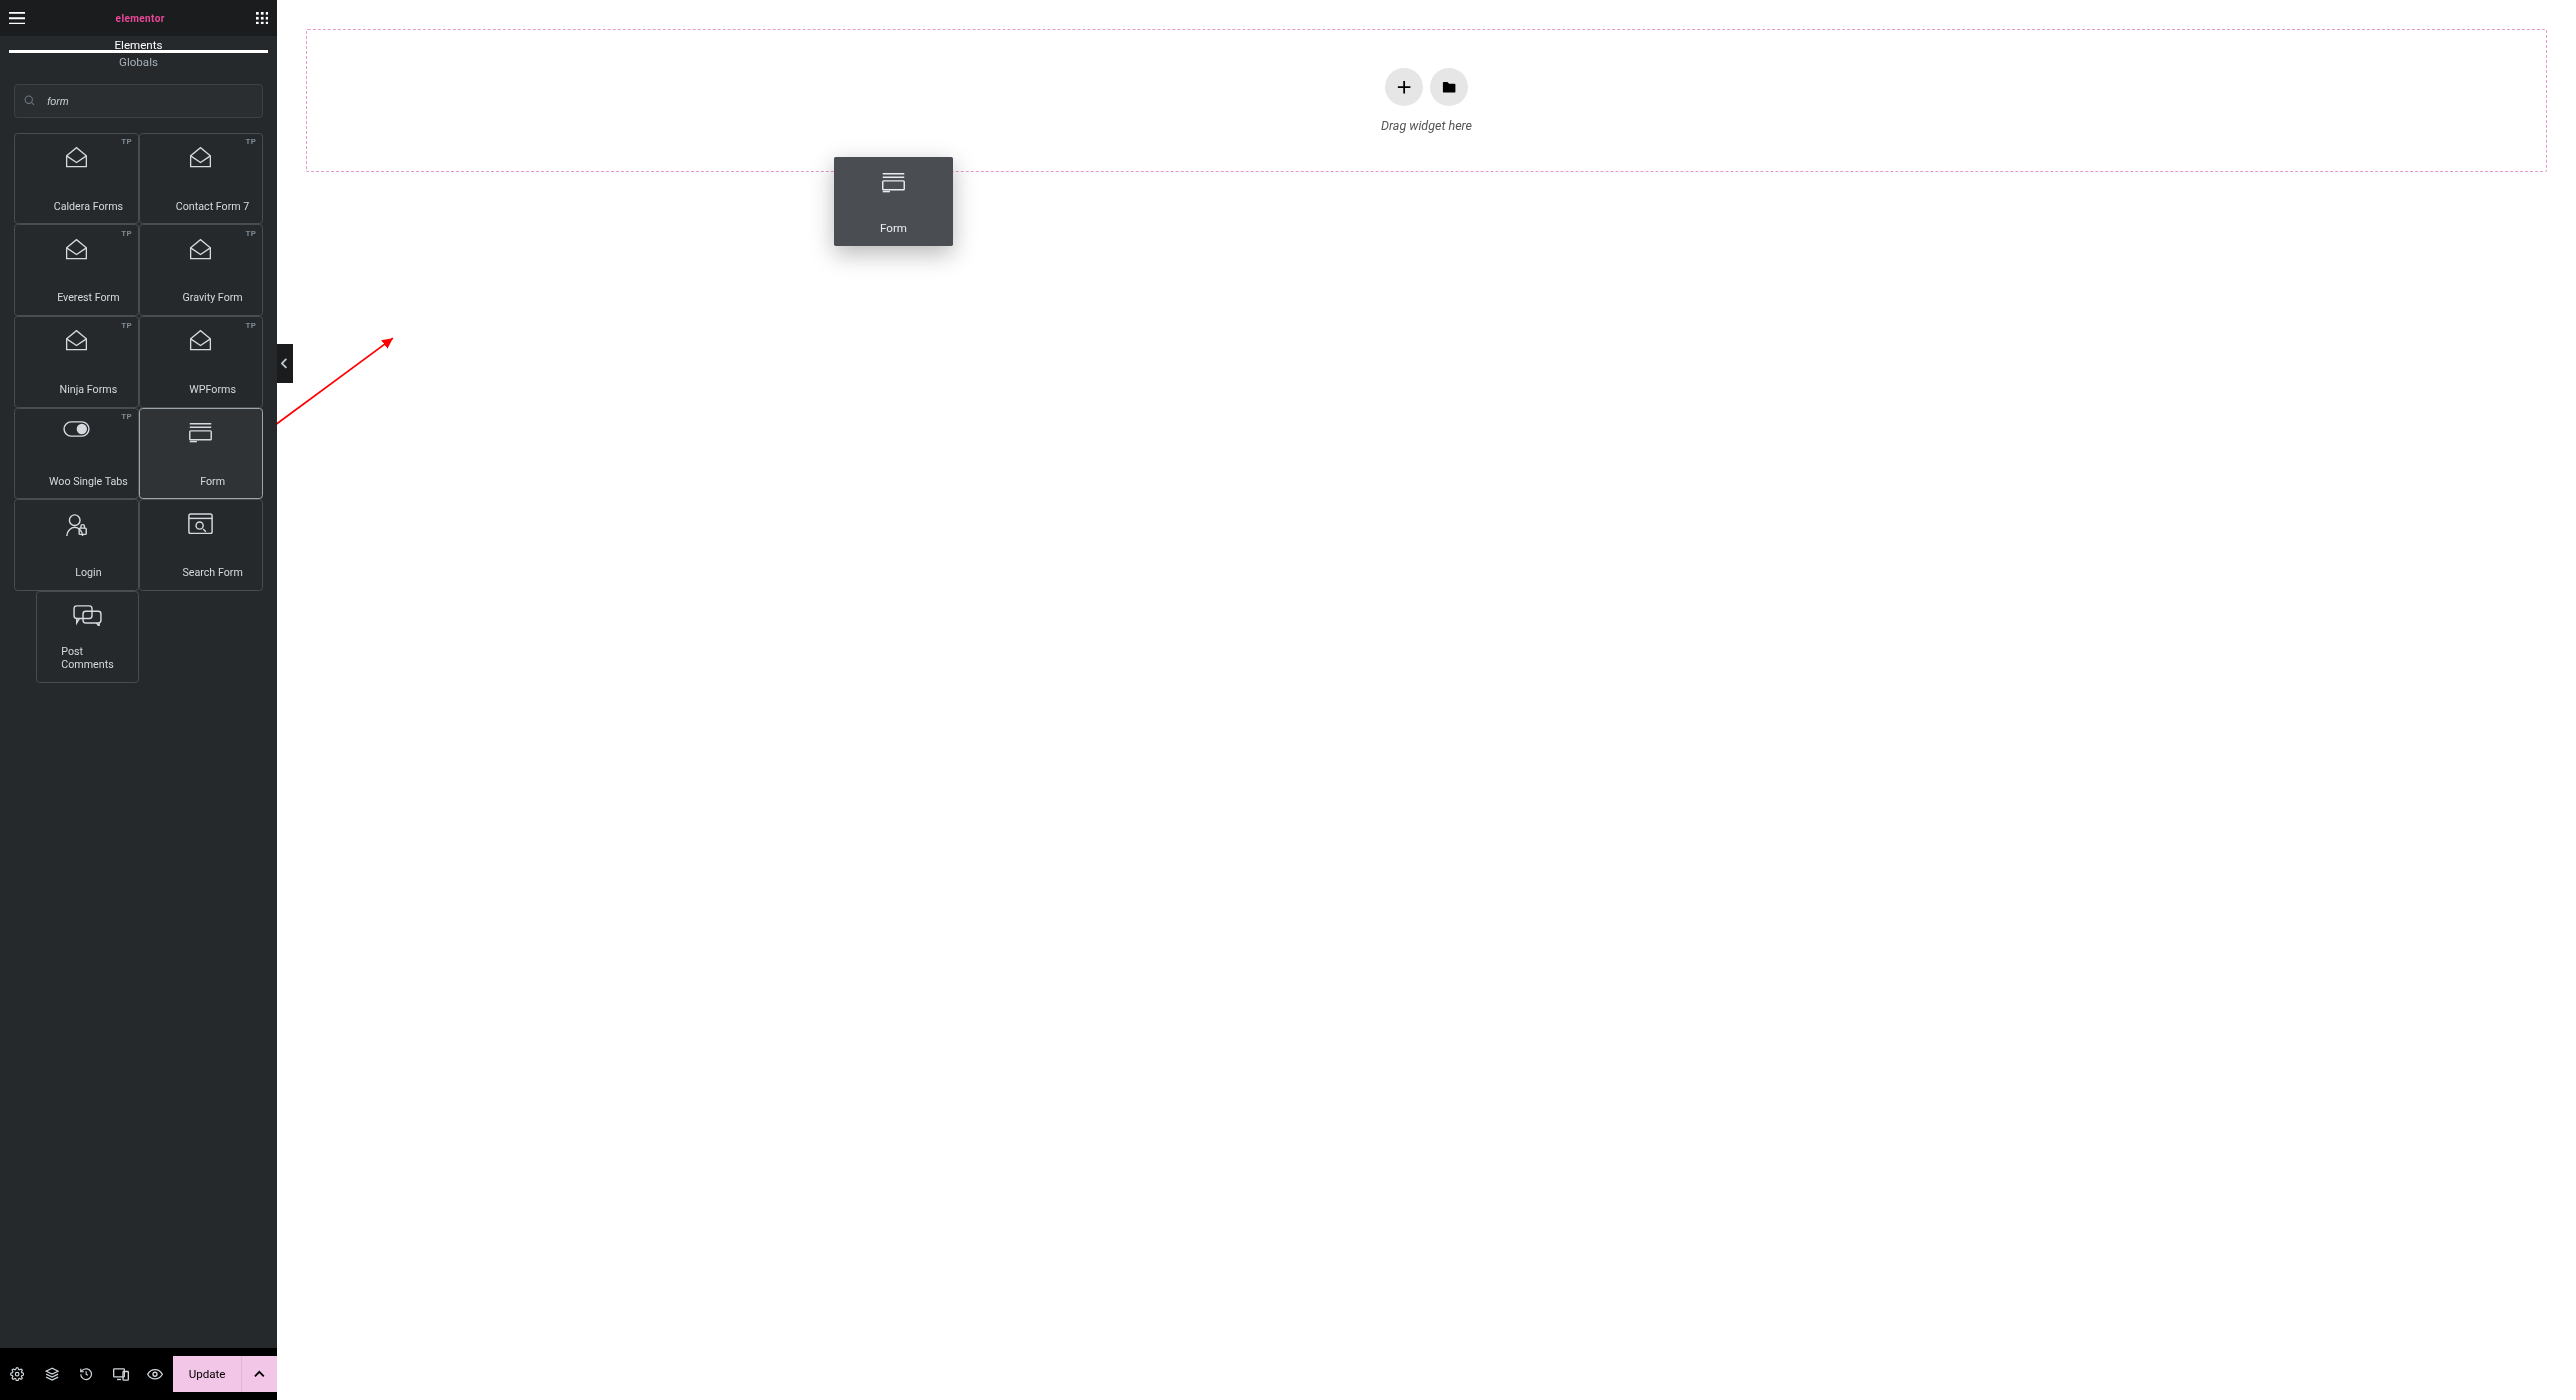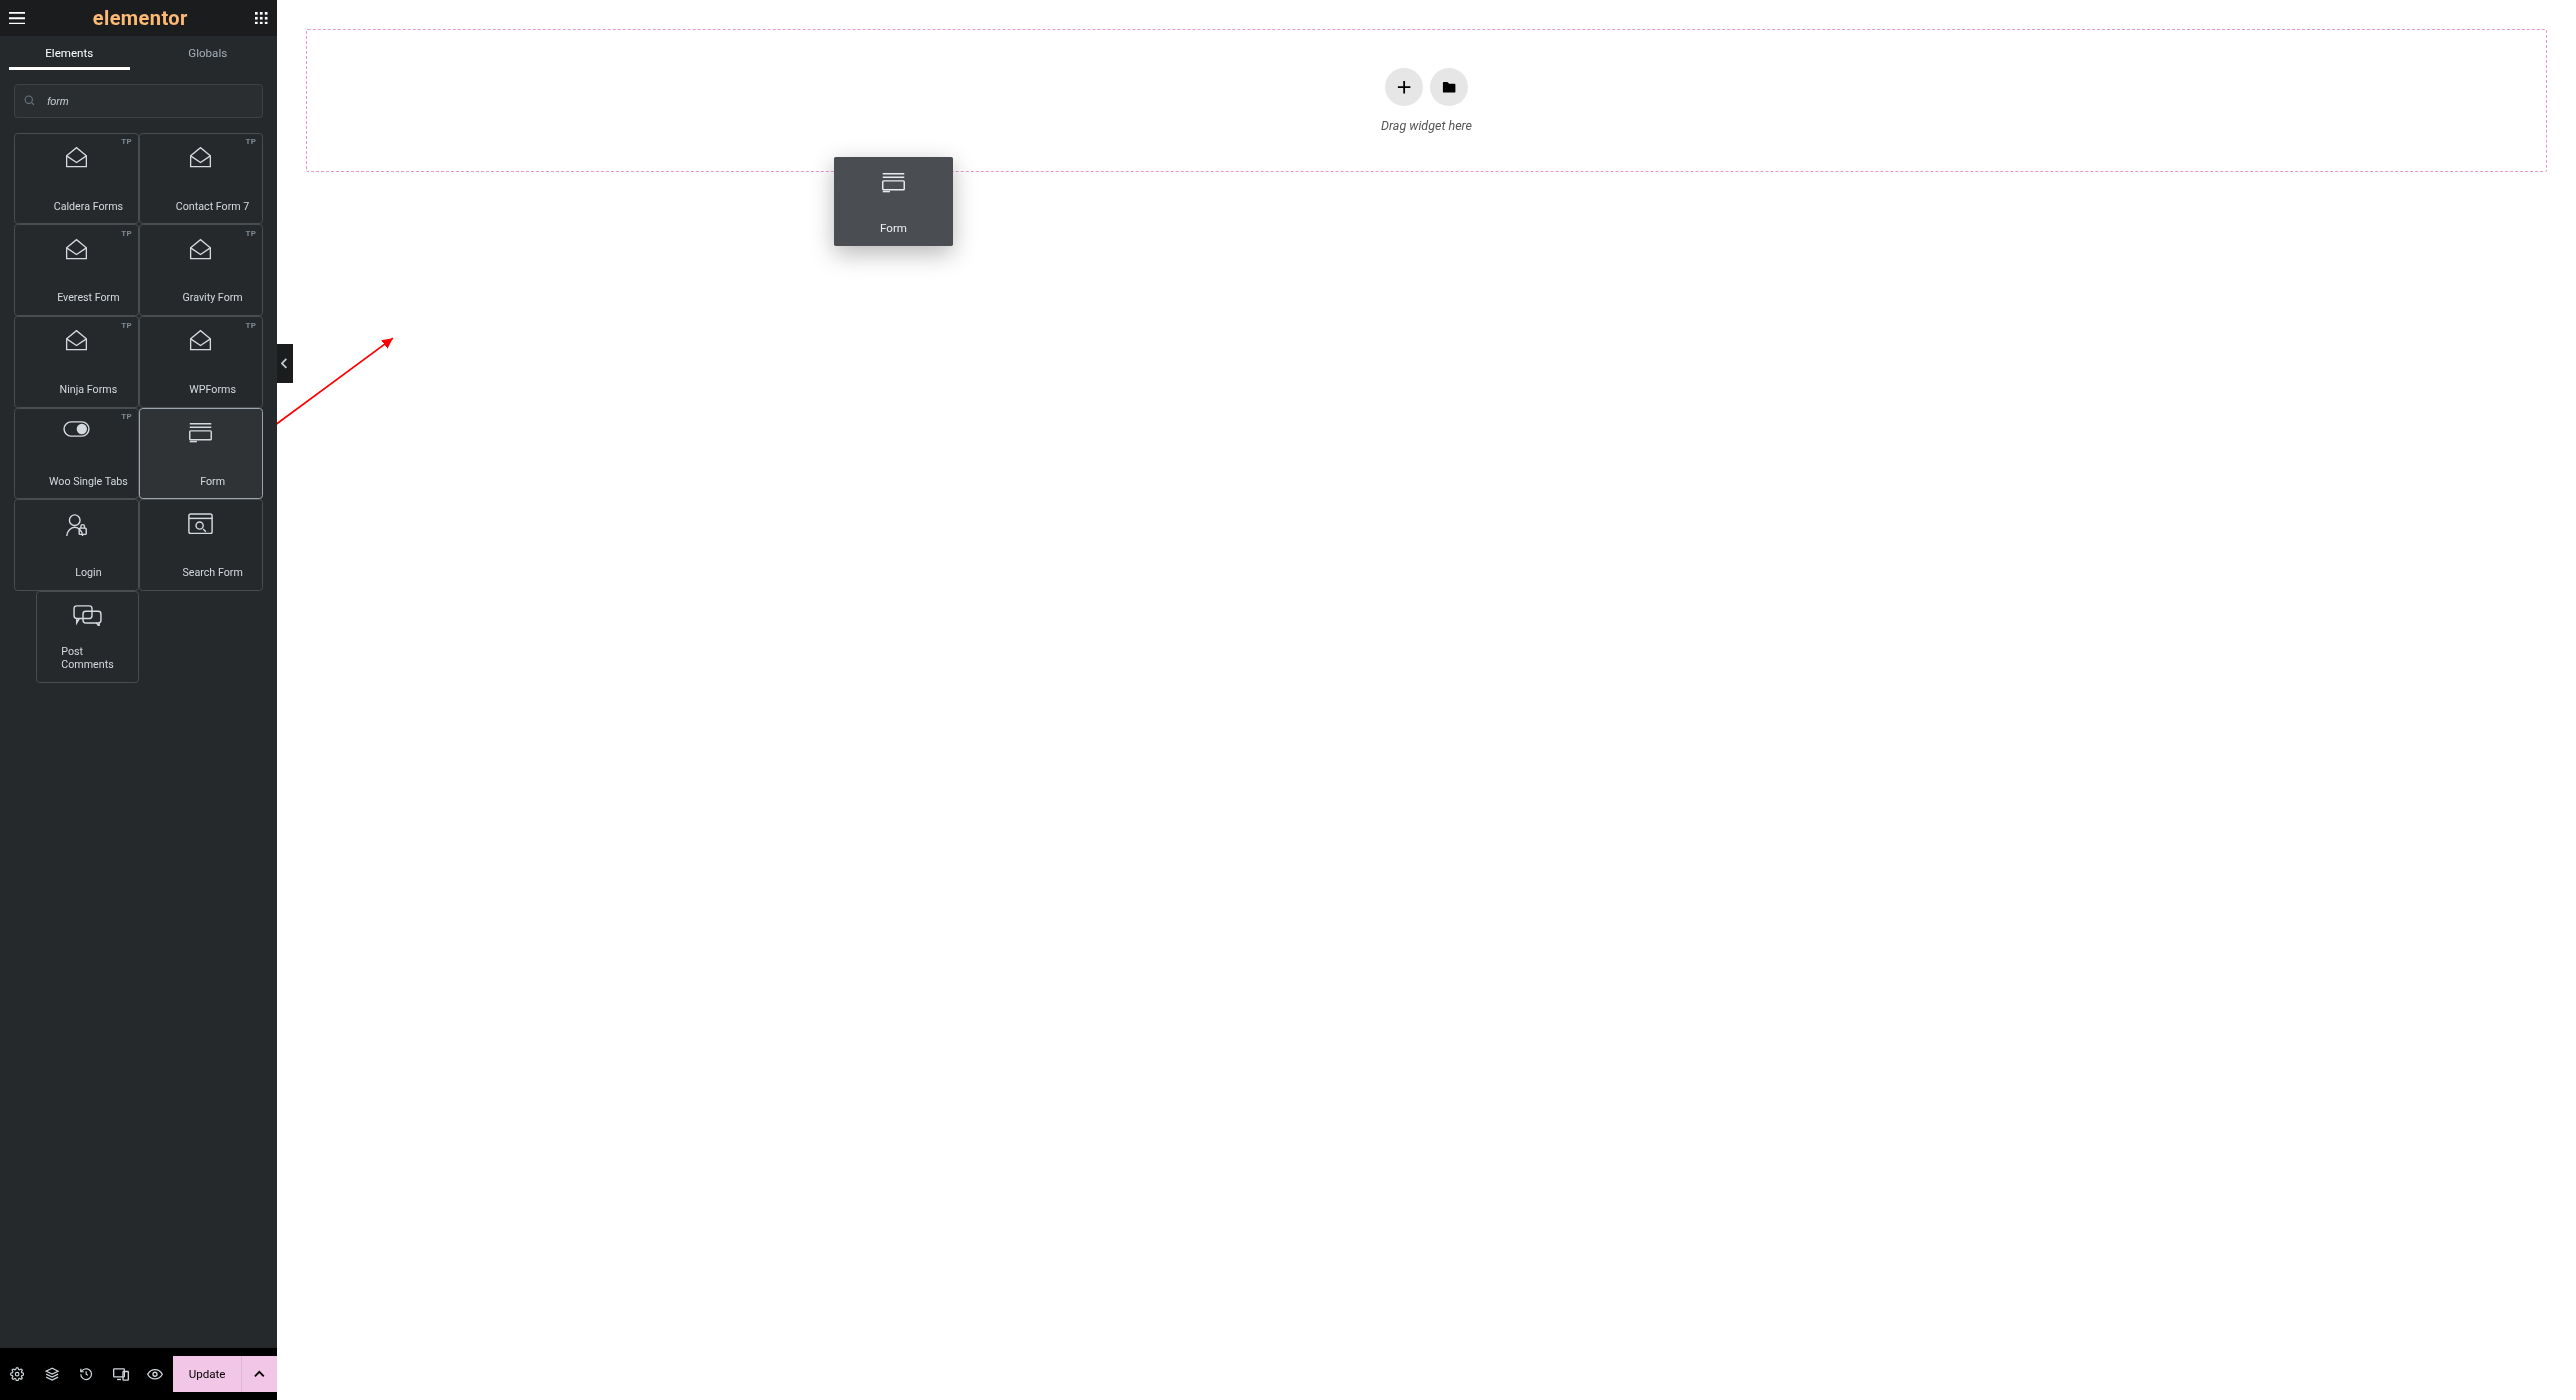--- a/index.html
+++ b/index.html
@@ -14,22 +14,22 @@
     --update-bg:#f2c6e6;
     --btn-circle:#e6e6e6;
   }
   html,body{margin:0;padding:0;height:100%;width:100%;font-family:Roboto, "Helvetica Neue", Arial, sans-serif;background:#fff;color:#333;}
   body{display:flex;min-height:100vh;}
 
   
   .panel{width:var(--panel-w);background:var(--panel-bg);display:flex;flex-direction:column;color:var(--txt);position:relative;}
   .panel-header{background:var(--panel-bg-dark);height:36px;display:flex;align-items:center;justify-content:space-between;padding:0 9px;}
   .panel-header .hamburger svg, .panel-header .apps svg{display:block;}
-  .brand{color:#fdba74;font-weight:700;letter-spacing:0.4px;font-size:20px;user-select:none;}
-  .tabs{display:flex;height:34px;}
+  .brand{color:#ec4899;font-weight:700;letter-spacing:0.4px;font-size:10px;user-select:none;}
+  .tabs{display:flex;height:34px;flex-direction:column;}
   .tab{flex:1;display:flex;align-items:center;justify-content:center;font-size:11.6px;color:var(--txt);cursor:pointer;position:relative;}
   .tab.active{color:#fff;}
   .tab.active::after{content:"";position:absolute;left:9px;right:9px;bottom:0;height:2.7px;background:#fff;}
 
   .panel-body{flex:1;padding:14.3px;overflow:auto;}
   .search{position:relative;margin-bottom:14.3px;}
   .search input{
     width:100%;box-sizing:border-box;background:#2b2e31;border:0.9px solid #3e4246;color:#c7cfd4;
     height:34px;padding:0 10.7px 0 32px;border-radius:3.6px;font-size:10.7px;font-style:italic;outline:none;
   }

